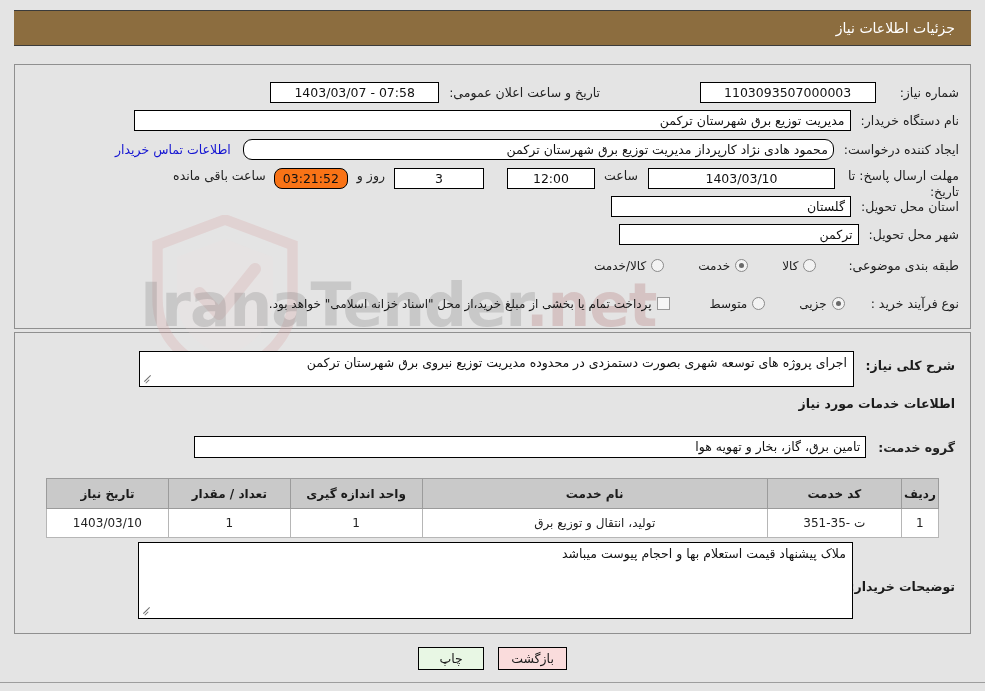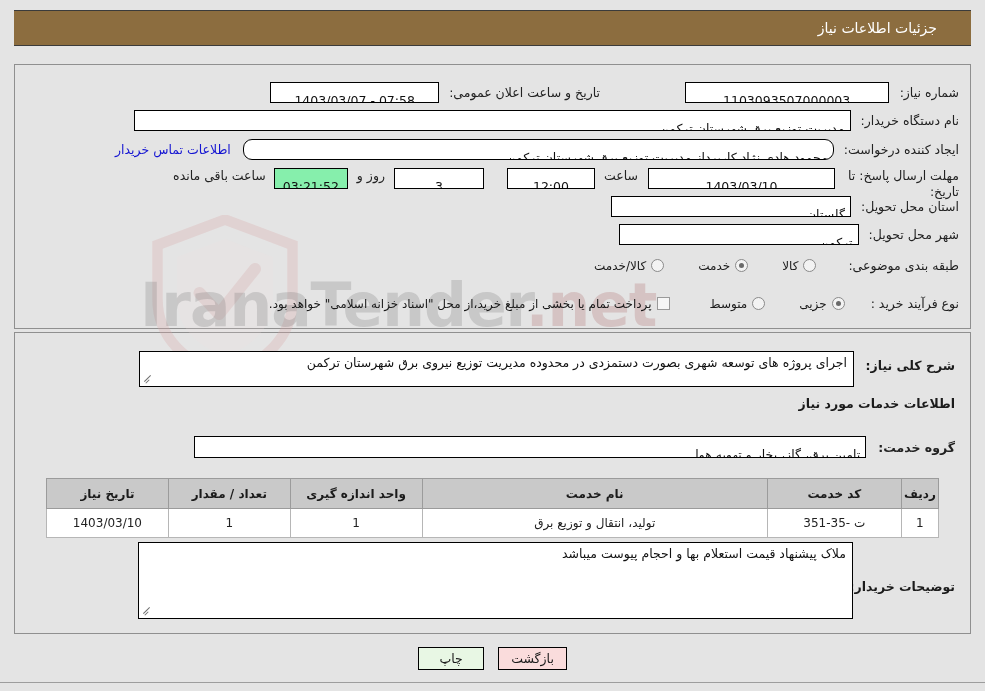--- a/index.html
+++ b/index.html
@@ -61,21 +61,21 @@
     border-bottom: 1px solid #3b3b3b;
     box-sizing: border-box;
     display: flex;
     align-items: center;
     justify-content: flex-start;
     z-index: 2;
   }
   .page-header .title {
     color: #ffffff;
     font-size: 14px;
-    padding-right: 34px;
+    padding-right: 16px;
   }
 
   
   .panel {
     position: absolute;
     background: #e4e4e4;
     border: 1px solid #8f8f8f;
     box-sizing: border-box;
     z-index: 3;
   }
@@ -94,27 +94,27 @@
     font-size: 12.5px;
   }
   .lbl-b { font-weight: bold; }
   .fld {
     background: #ffffff;
     border: 1px solid #000000;
     box-sizing: border-box;
     height: 21px;
     line-height: 19px;
     font-size: 12.5px;
-    padding: 8px 5px;
+    padding: 0 5px;
     text-align: center;
     color: #111;
     overflow: hidden;
   }
   .fld.rt  { text-align: right; }
-  .fld.cream { background: #86efac; }
+  .fld.cream { background: #f97316; border-radius: 8px; }
   .fld.num { direction: ltr; }
 
   .link-blue {
     color: #1414d2;
     font-size: 12.5px;
     cursor: pointer;
     white-space: nowrap;
   }
 
   
@@ -272,21 +272,21 @@
 </div>
 
 <div class="page-header">
   <div class="title">جزئیات اطلاعات نیاز</div>
 </div>
 
 <div class="panel panel-top"></div>
 
 <div class="row" style="top:82px; right:26px; z-index:6;">
   <span class="lbl">شماره نیاز:</span>
-  <span class="fld num" style="width:204px; margin-right:11px;">1103093507000003</span>
+  <span class="fld num" style="width:176px; margin-right:24px;">1103093507000003</span>
 </div>
 <div class="row" style="top:82px; right:385px; z-index:6;">
   <span class="lbl">تاریخ و ساعت اعلان عمومی:</span>
   <span class="fld num" style="width:169px; margin-right:10px;">1403/03/07 - 07:58</span>
 </div>
 
 <div class="row" style="top:110px; right:26px; z-index:6;">
   <span class="lbl">نام دستگاه خریدار:</span>
   <span class="fld rt" style="width:717px; margin-right:10px;">مدیریت توزیع برق شهرستان ترکمن</span>
 </div>

